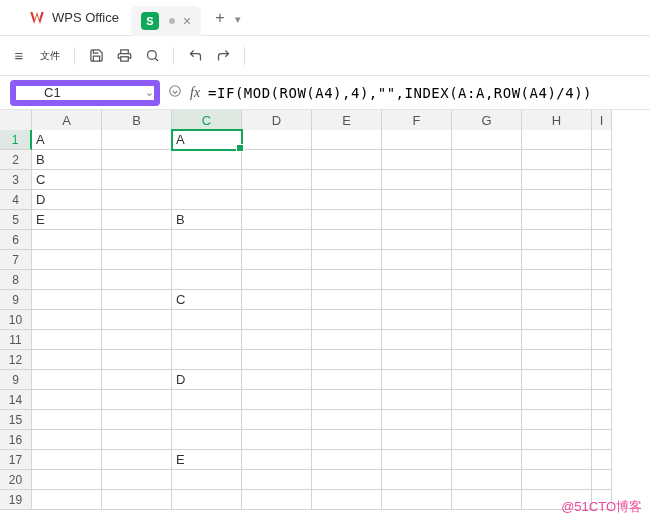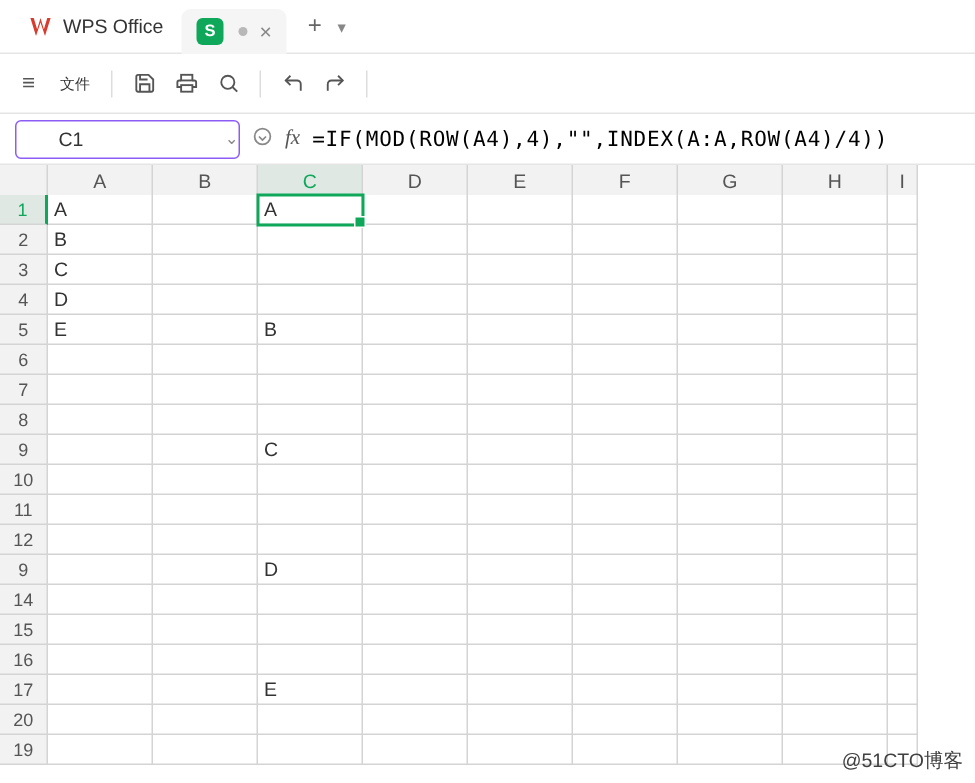--- a/index.html
+++ b/index.html
@@ -10,21 +10,21 @@
       background: #fff;
       width: 650px;
       height: 522px;
       overflow: hidden;
       position: relative;
     }
     .titlebar {
       height: 36px;
       display: flex;
       align-items: center;
-      padding: 0 10px;
+      padding: 0 20px;
       border-bottom: 1px solid #e5e5e5;
       gap: 4px;
     }
     .wps-logo {
       display: flex;
       align-items: center;
       gap: 6px;
       padding: 0 8px;
       font-size: 13px;
       font-weight: 500;
@@ -82,21 +82,21 @@
       height: 34px;
       display: flex;
       align-items: center;
       padding: 0 10px;
       gap: 8px;
       border-bottom: 1px solid #e5e5e5;
     }
     .name-box {
       width: 150px;
       height: 26px;
-      border: 1px solid #8b5cf6;
+      border: 6px solid #8b5cf6;
       border-radius: 4px;
       display: flex;
       align-items: center;
       justify-content: space-between;
       padding: 0 0 0 28px;
       font-size: 13px;
     }
     .chev { color: #888; font-size: 11px; }
     .fx-group { display: flex; align-items: flex-end; gap: 8px; color: #888; }
     .fx-label { font-style: italic; font-family: "Times New Roman", serif; font-size: 14px; color: #555; }
@@ -148,21 +148,21 @@
       position: absolute;
       right: -3px; bottom: -3px;
       width: 6px; height: 6px;
       background: #0fa85a;
       border: 1px solid #fff;
     }
     .watermark {
       position: absolute;
       right: 8px;
       bottom: 6px;
-      color: #404040;
+      color: #ec4899;
       font-size: 13px;
       pointer-events: none;
     }
   </style>
 </head>
 <body>
 
 <div class="titlebar">
   <div class="wps-logo">
     <svg viewBox="0 0 24 24">

